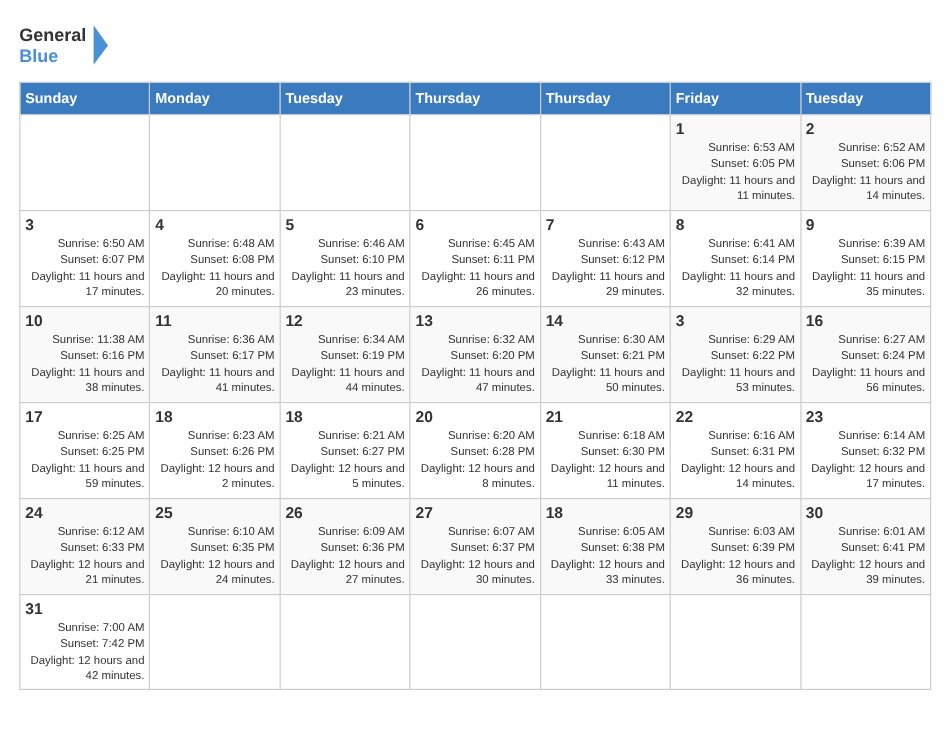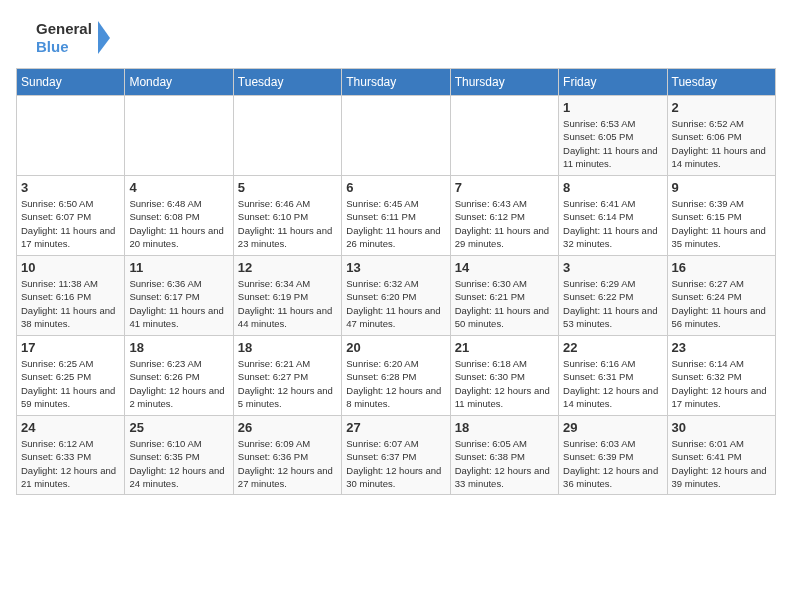--- a/index.html
+++ b/index.html
@@ -8,21 +8,20 @@
       background: #fff;
       width: 792px;
       min-height: 612px;
       padding: 16px;
     }
     .header-area {
       display: flex;
       justify-content: space-between;
       align-items: flex-start;
       margin-bottom: 8px;
-      margin-left: 20px;
     }
     .logo {
       display: flex;
       align-items: center;
       gap: 4px;
     }
     .title-area {
       text-align: right;
     }
     .month-title {
@@ -36,21 +35,21 @@
     }
     table {
       width: 100%;
       border-collapse: collapse;
       table-layout: fixed;
     }
     thead th {
       background-color: #3a7abf;
       color: #fff;
       font-size: 12px;
-      font-weight: normal;
+      font-weight: bold;
       padding: 6px 4px;
       text-align: left;
       border: 1px solid #ccc;
     }
     tbody td {
       vertical-align: top;
       border: 1px solid #ccc;
       padding: 4px;
       font-size: 10px;
       color: #333;
@@ -64,20 +63,21 @@
       font-size: 13px;
       font-weight: bold;
       color: #333;
       display: block;
       margin-bottom: 2px;
     }
     .day-info {
       font-size: 9.5px;
       color: #333;
       line-height: 1.4;
+      text-align: right;
     }
     .empty-cell {
       background: #fff !important;
     }
     tbody tr:last-child td {
       height: 70px;
     }
   </style>
 </head>
 <body>
@@ -327,14 +327,29 @@
 and 36 minutes.</div>
         </td>
         <td>
           <span class="day-number">30</span>
           <div class="day-info">Sunrise: 6:01 AM
 Sunset: 6:41 PM
 Daylight: 12 hours
 and 39 minutes.</div>
         </td>
       </tr>
+      <tr>
+        <td>
+          <span class="day-number">31</span>
+          <div class="day-info">Sunrise: 7:00 AM
+Sunset: 7:42 PM
+Daylight: 12 hours
+and 42 minutes.</div>
+        </td>
+        <td class="empty-cell"></td>
+        <td class="empty-cell"></td>
+        <td class="empty-cell"></td>
+        <td class="empty-cell"></td>
+        <td class="empty-cell"></td>
+        <td class="empty-cell"></td>
+      </tr>
     </tbody>
 </table>
 
 </body></html>

